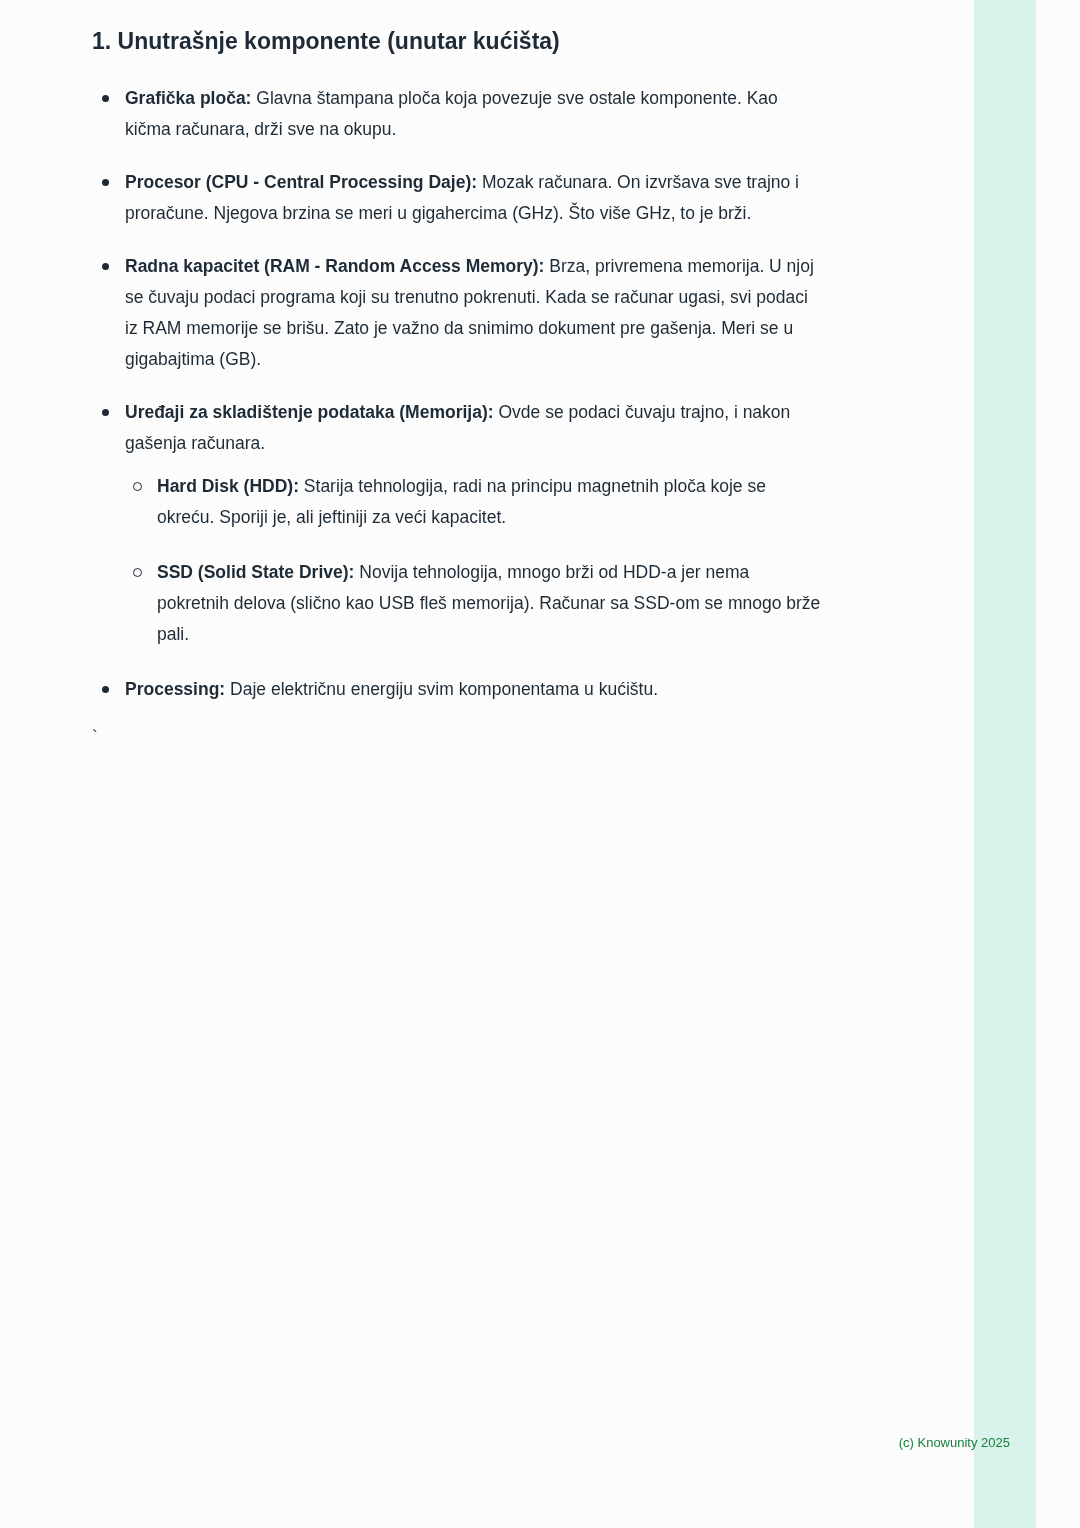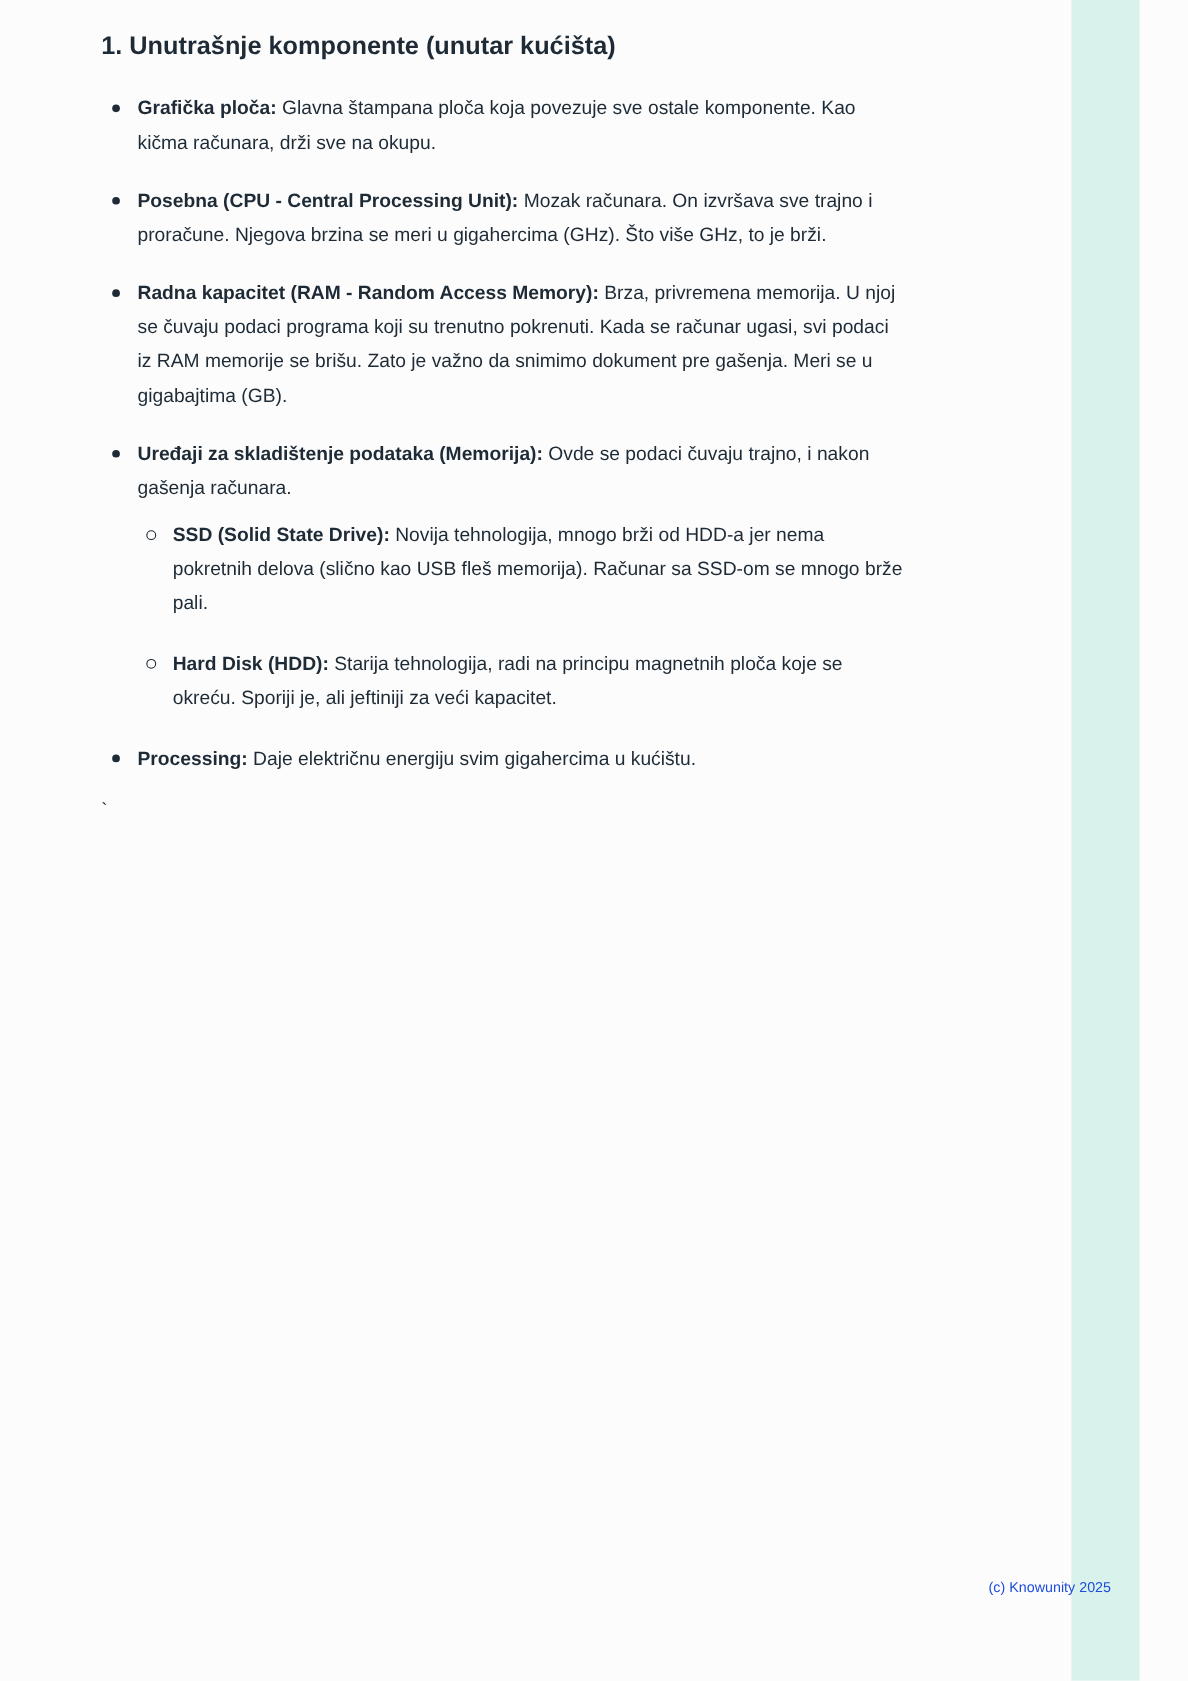--- a/index.html
+++ b/index.html
@@ -95,21 +95,21 @@
     display: block;
     margin: 8px 0 0 92px;
     font-size: 17px;
     line-height: 20px;
   }
   .footer-note {
     position: absolute;
     right: 70px;
     bottom: 78px;
     font-size: 13px;
-    color: #1d4ed8;
+    color: #15803d;
     z-index: 2;
   }
 </style>
 </head>
 <body>
 
 <div class="accent-stripe"></div>
 
 <div class="content">
 
@@ -118,47 +118,47 @@
 
   <ul class="l1">
 
     <li>
       <span class="bullet-dot"></span>
       <span class="li-text"><span class="term">Grafička ploča:</span> <span>Glavna štampana ploča koja povezuje sve ostale komponente. Kao kičma računara, drži sve na okupu.</span></span>
     </li>
 
     <li>
       <span class="bullet-dot"></span>
-      <span class="li-text"><span class="term">Posebna (CPU - Central Processing Unit):</span> <span>Mozak računara. On izvršava sve trajno i proračune. Njegova brzina se meri u gigahercima (GHz). Što više GHz, to je brži.</span></span>
+      <span class="li-text"><span class="term">Procesor (CPU - Central Processing Daje):</span> <span>Mozak računara. On izvršava sve trajno i proračune. Njegova brzina se meri u gigahercima (GHz). Što više GHz, to je brži.</span></span>
     </li>
 
     <li>
       <span class="bullet-dot"></span>
       <span class="li-text"><span class="term">Radna kapacitet (RAM - Random Access Memory):</span> <span>Brza, privremena memorija. U njoj se čuvaju podaci programa koji su trenutno pokrenuti. Kada se računar ugasi, svi podaci iz RAM memorije se brišu. Zato je važno da snimimo dokument pre gašenja. Meri se u gigabajtima (GB).</span></span>
     </li>
 
     <li>
       <span class="bullet-dot"></span>
       <span class="li-text"><span class="term">Uređaji za skladištenje podataka (Memorija):</span> <span>Ovde se podaci čuvaju trajno, i nakon gašenja računara.</span></span>
       <ul class="l2">
         <li>
           <span class="bullet-circle"></span>
-          <span class="li-text"><span class="term">SSD (Solid State Drive):</span> <span>Novija tehnologija, mnogo brži od HDD-a jer nema pokretnih delova (slično kao USB fleš memorija). Računar sa SSD-om se mnogo brže pali.</span></span>
+          <span class="li-text"><span class="term">Hard Disk (HDD):</span> <span>Starija tehnologija, radi na principu magnetnih ploča koje se okreću. Sporiji je, ali jeftiniji za veći kapacitet.</span></span>
         </li>
         <li>
           <span class="bullet-circle"></span>
-          <span class="li-text"><span class="term">Hard Disk (HDD):</span> <span>Starija tehnologija, radi na principu magnetnih ploča koje se okreću. Sporiji je, ali jeftiniji za veći kapacitet.</span></span>
+          <span class="li-text"><span class="term">SSD (Solid State Drive):</span> <span>Novija tehnologija, mnogo brži od HDD-a jer nema pokretnih delova (slično kao USB fleš memorija). Računar sa SSD-om se mnogo brže pali.</span></span>
         </li>
       </ul>
     </li>
 
 
     <li>
       <span class="bullet-dot"></span>
-      <span class="li-text"><span class="term">Processing:</span> <span>Daje električnu energiju svim gigahercima u kućištu.</span></span>
+      <span class="li-text"><span class="term">Processing:</span> <span>Daje električnu energiju svim komponentama u kućištu.</span></span>
     </li>
 
   </ul>
 
   <span class="stray-mark">`</span>
 
 </div>
 
 <div class="footer-note">(c) Knowunity 2025</div>
 

